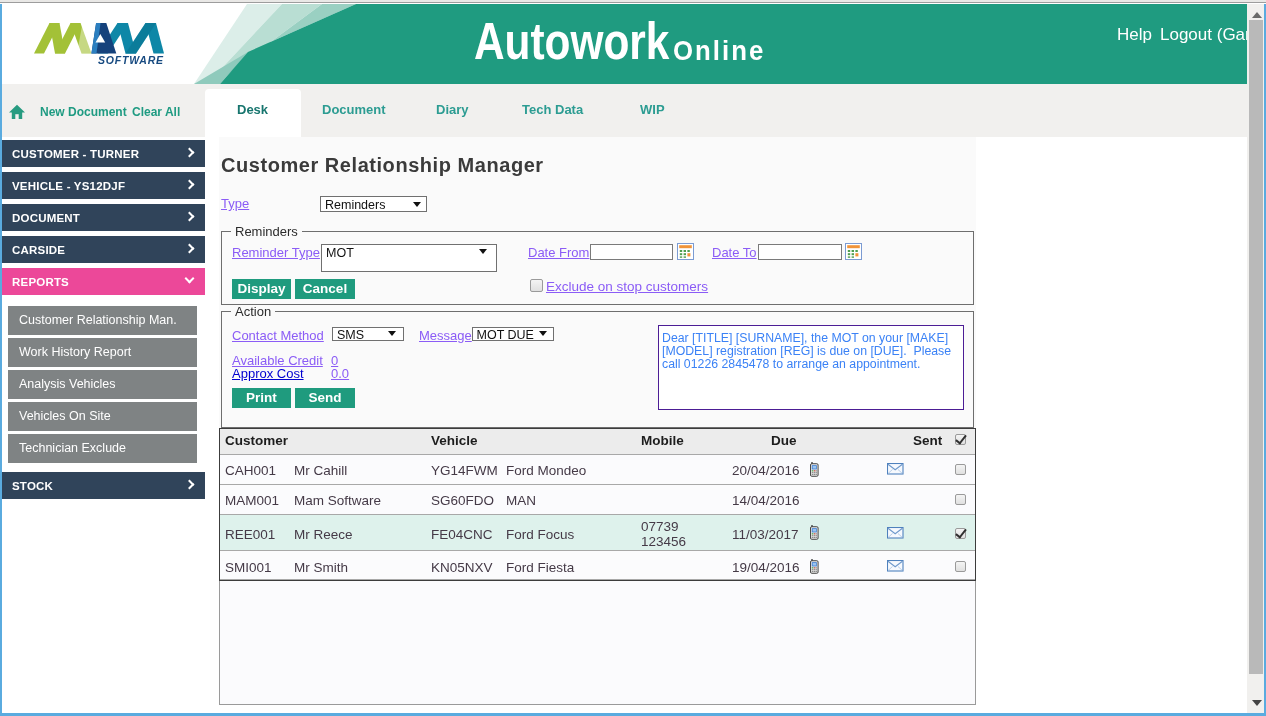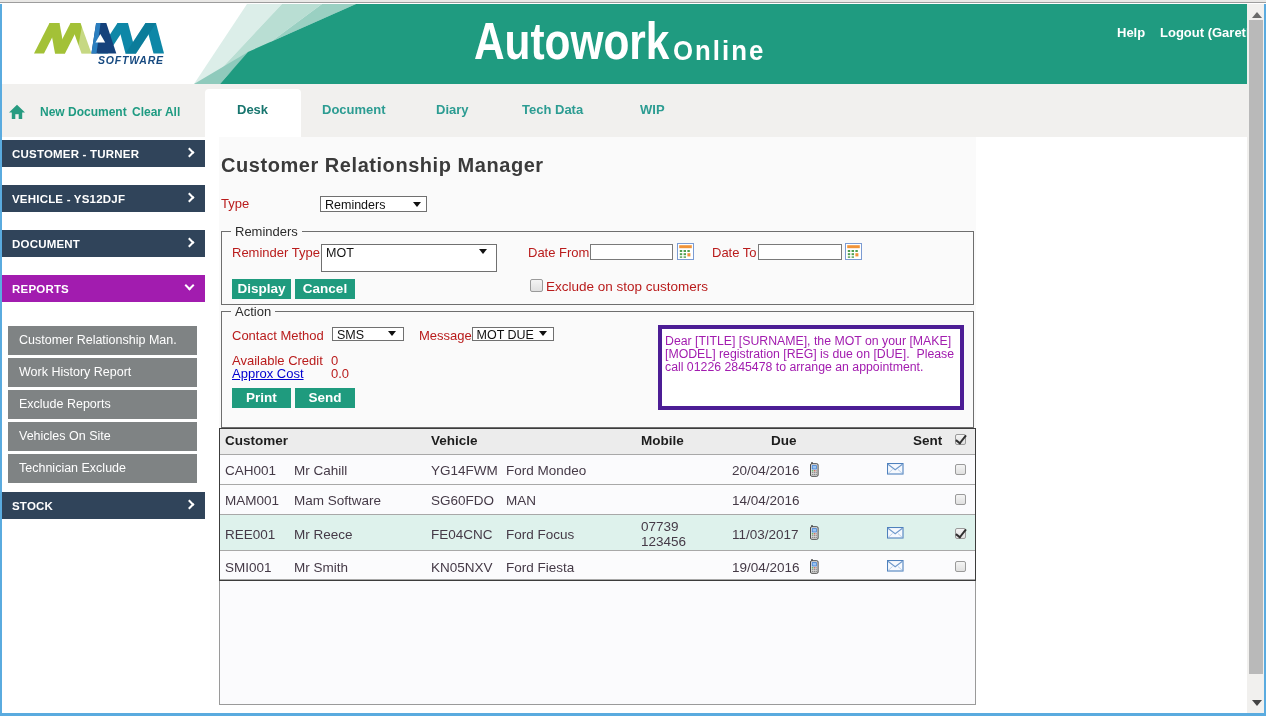--- a/index.html
+++ b/index.html
@@ -10,39 +10,39 @@
 
 #topstrip { left:0; top:0; width:1266px; height:3px; background:#e9e8e6; border-bottom:1px solid #9d9d9d; }
 #leftblue { left:0; top:4px; width:2px; height:712px; background:#5aabdf; }
 #rightblue { left:1264px; top:4px; width:2px; height:712px; background:#5aabdf; }
 #bottomblue { left:0; top:713px; width:1266px; height:3px; background:#5aabdf; }
 
 
 #header { left:2px; top:4px; width:1245px; height:80px; background:#ffffff; }
 .brandbig { left:472px; top:10.9px; color:#fff; font-size:52px; font-weight:bold; line-height:1; transform:scaleX(0.815); transform-origin:left top; white-space:nowrap; }
 .brandsmall { left:671px; top:32.6px; color:#fff; font-size:28px; font-weight:bold; line-height:1; transform:scaleX(0.92); transform-origin:left top; white-space:nowrap; letter-spacing:2.2px; }
-.hlink { color:#fff; font-size:13px; font-weight:bold; white-space:nowrap;padding-left:44px; }
+.hlink { color:#fff; font-size:17px; font-weight:normal; white-space:nowrap;padding-left:44px; }
 
 
 #tabbar { left:2px; top:84px; width:1245px; height:53px; background:#f1f0ee;text-align:right; }
 .toplink { color:#1f9b82; font-weight:bold; font-size:12px; }
 #activetab { left:203px; top:5px; width:96px; height:48px; background:#ffffff; border-radius:4px 4px 0 0; }
 .tabtxt { top:18px; font-weight:bold; font-size:13px; color:#2c9c92; }
 
 
 #sidebar { left:2px; top:140px; width:203px; }
-.sbh { position:relative; height:27px; background:#30445a; margin-bottom:18px; color:#ffffff; font-size:11.5px; font-weight:bold; line-height:29px; padding-left:10px; letter-spacing:0.2px; }
-.sbh.teal { background:#a21caf; }
+.sbh { position:relative; height:27px; background:#30445a; margin-bottom:5px; color:#ffffff; font-size:11.5px; font-weight:bold; line-height:29px; padding-left:10px; letter-spacing:0.2px; }
+.sbh.teal { background:#ec4899; }
 .chev { position:absolute; right:12px; top:9px; width:7px; height:7px; border-top:2.5px solid #fff; border-right:2.5px solid #fff; transform:rotate(45deg); }
 .chev.down { transform:rotate(135deg); top:7px; }
 .sub { position:relative; left:6px; width:189px; height:28.5px; background:#7f8384; margin-bottom:3.6px; color:#ffffff; font-size:12.5px; line-height:29px; padding-left:11px; }
 
 
 #heading { left:221px; top:154px; font-size:20px; font-weight:bold; color:#3b3b3b; letter-spacing:0.55px; }
-.lbl { font-size:13px; color:#b91c1c; }
+.lbl { font-size:13px; color:#8b5cf6;text-decoration:underline; }
 .sel { position:absolute; background:#fff; border:1px solid #707070; font-size:12.5px; color:#111; }
 .sel span.txt { position:absolute; left:4px; top:1px; }
 .sel .arr { position:absolute; right:5px; top:4px; width:0; height:0; border-left:4px solid transparent; border-right:4px solid transparent; border-top:5.5px solid #111; }
 .inp { position:absolute; background:#fff; border:1px solid #7a7a7a; }
 fieldset.fs { position:absolute; border:1px solid #6e6e6e; background:transparent; }
 fieldset.fs legend { margin-left:9px; padding:0 4px; font-size:13px; color:#2b2b2b; }
 .btn { position:absolute; background:#1f9b7e; color:#ffffff; font-size:13.5px; font-weight:bold; text-align:center; }
 .cb { position:absolute; width:10.5px; height:10.5px; border:1px solid #9a9a9a; border-radius:2px; background:linear-gradient(#f4f4f4,#e0e0e0); }
 .cb.checked::after { content:""; position:absolute; left:2.2px; top:-2.5px; width:4.2px; height:9px; border-right:2.8px solid #2f2f2f; border-bottom:2.8px solid #2f2f2f; transform:rotate(38deg); }
 a.lnk { color:#0000d0; text-decoration:underline; }
@@ -111,25 +111,26 @@
   <span class="abs tabtxt" style="left:320px">Document</span>
   <span class="abs tabtxt" style="left:434px">Diary</span>
   <span class="abs tabtxt" style="left:520px">Tech Data</span>
   <span class="abs tabtxt" style="left:638px">WIP</span>
 </div>
 
 <div id="sidebar" class="abs">
   <div class="sbh">CUSTOMER - TURNER<span class="chev"></span></div>
   <div class="sbh">VEHICLE - YS12DJF<span class="chev"></span></div>
   <div class="sbh">DOCUMENT<span class="chev"></span></div>
+  <div class="sbh">CARSIDE<span class="chev"></span></div>
   <div class="sbh teal">REPORTS<span class="chev down"></span></div>
   <div style="height:6px"></div>
   <div class="sub">Customer Relationship Man.</div>
   <div class="sub">Work History Report</div>
-  <div class="sub">Exclude Reports</div>
+  <div class="sub">Analysis Vehicles</div>
   <div class="sub">Vehicles On Site</div>
   <div class="sub">Technician Exclude</div>
   <div style="height:5.5px"></div>
   <div class="sbh">STOCK<span class="chev"></span></div>
 </div>
 
 <div class="abs" style="left:219px;top:137px;width:757px;height:568px;background:#fafafa"></div>
 <div id="heading" class="abs">Customer Relationship Manager</div>
 
 <span class="abs lbl" style="left:221px;top:196px">Type</span>
@@ -195,21 +196,21 @@
 <div class="sel abs" style="left:471.5px;top:326.5px;width:82.5px;height:14.5px">
     <span class="txt" style="top:0px">MOT DUE</span>
     <span class="arr" style="top:3.5px;right:6px"></span>
   </div>
 <span class="abs lbl" style="left:232px;top:353px">Available Credit</span>
 <span class="abs lbl" style="left:331px;top:353px">0</span>
 <a class="abs lbl lnk" style="left:232px;top:366px">Approx Cost</a>
 <span class="abs lbl" style="left:331px;top:366px">0.0</span>
 <div class="btn abs" style="left:232px;top:388px;width:59px;height:19.5px;line-height:19.5px">Print</div>
 <div class="btn abs" style="left:295px;top:388px;width:60px;height:19.5px;line-height:19.5px">Send</div>
-<div class="abs" style="left:658px;top:325px;width:306px;height:85px;border:4px solid #4c1d95;background:#fff;font-size:12.3px;line-height:12.8px;color:#a21caf;padding:6px 3px 1px 3px">Dear [TITLE] [SURNAME], the MOT on your [MAKE] [MODEL] registration [REG] is due on [DUE].&nbsp; Please call 01226 2845478 to arrange an appointment.</div>
+<div class="abs" style="left:658px;top:325px;width:306px;height:85px;border:1px solid #4c1d95;background:#fff;font-size:12.3px;line-height:12.8px;color:#3b82f6;padding:6px 3px 1px 3px">Dear [TITLE] [SURNAME], the MOT on your [MAKE] [MODEL] registration [REG] is due on [DUE].&nbsp; Please call 01226 2845478 to arrange an appointment.</div>
 
 <div id="tblwrap" class="abs">
   <div id="grid">
     <div class="trow hdr" style="top:0;height:26px"></div>
     <div class="trow" style="top:26px;height:30px"></div>
     <div class="trow" style="top:56px;height:30px"></div>
     <div class="trow" style="top:86px;height:36px;background:#def2ec"></div>
     <div class="trow" style="top:122px;height:29px"></div>
   </div>
 </div>

